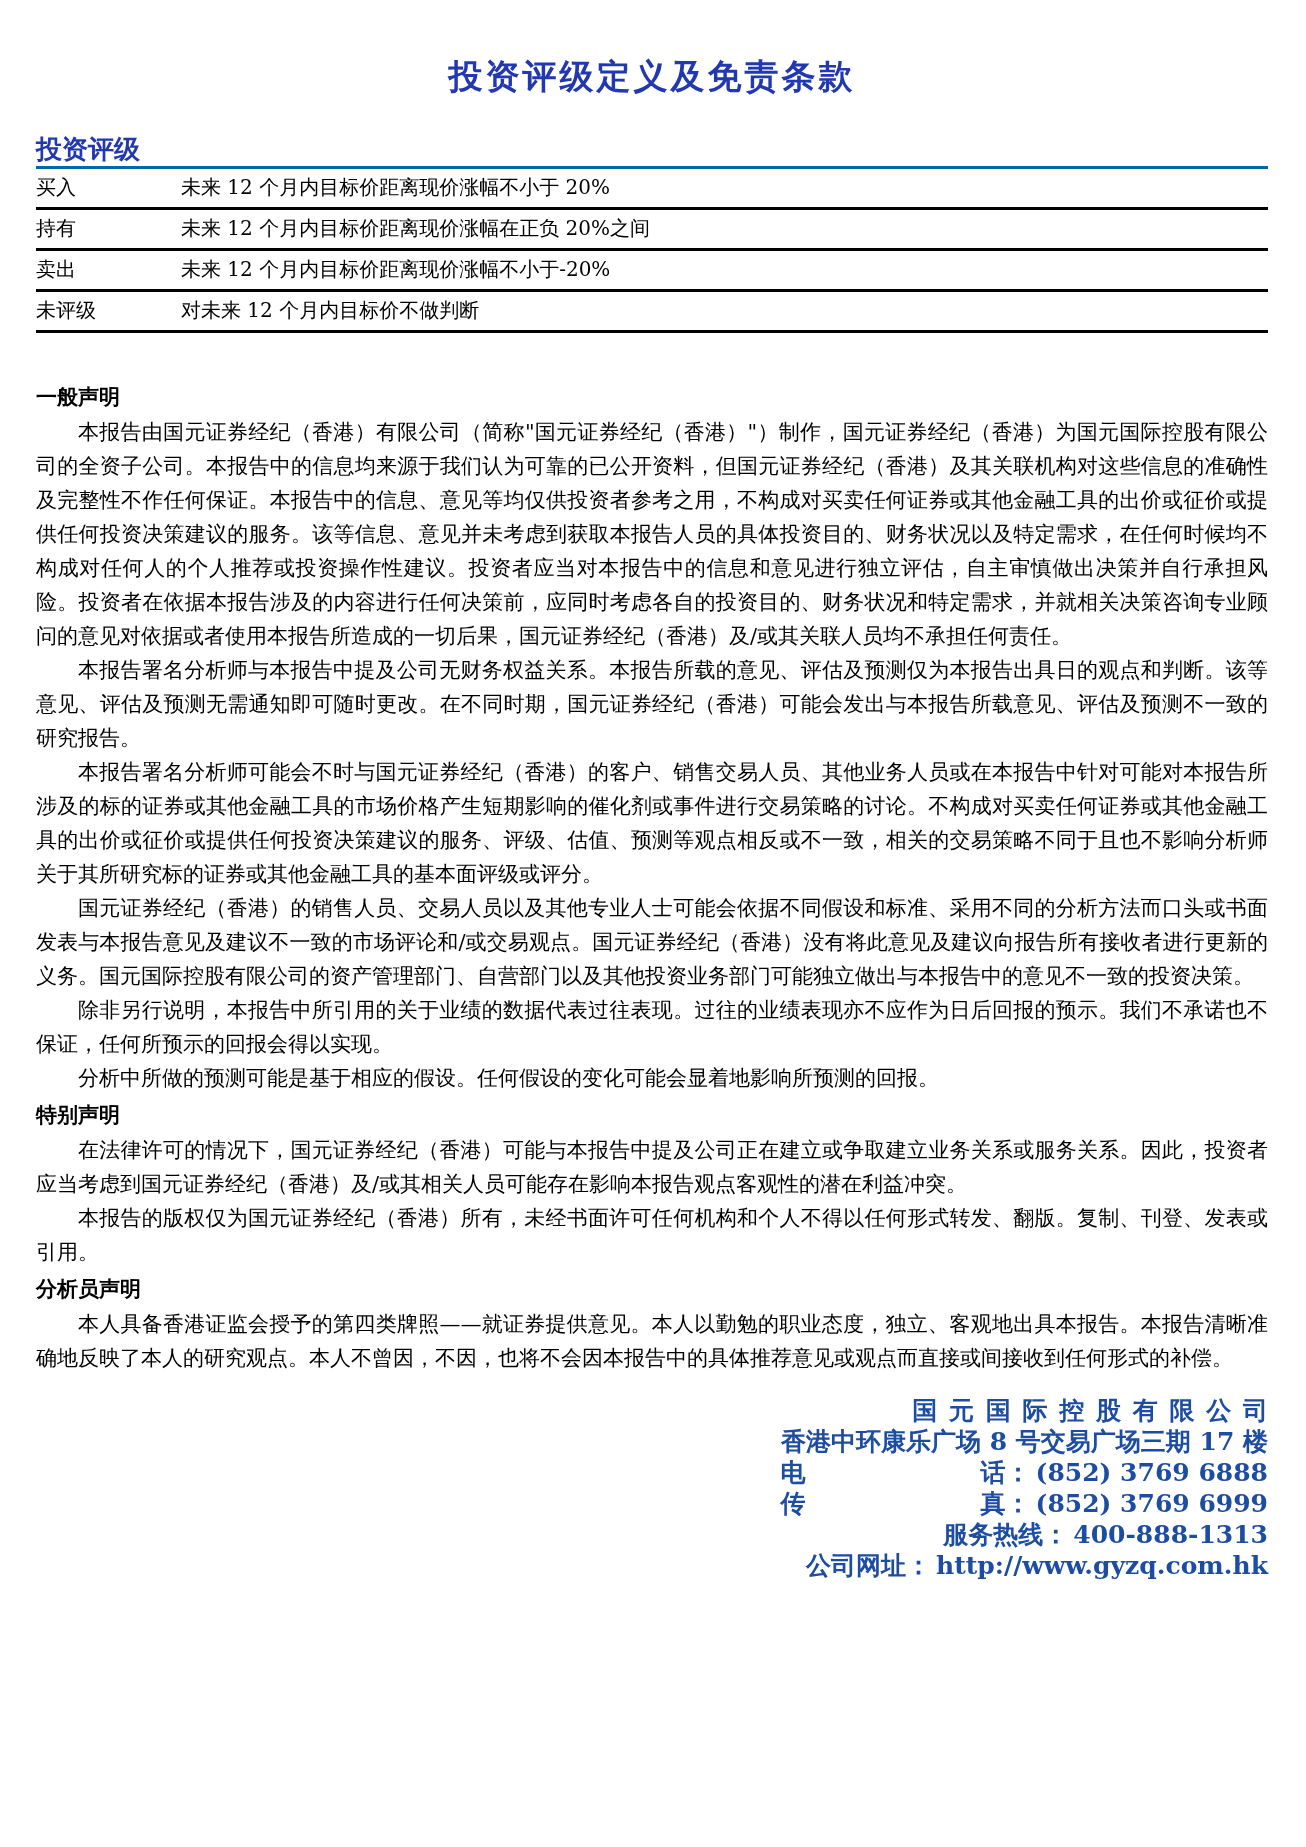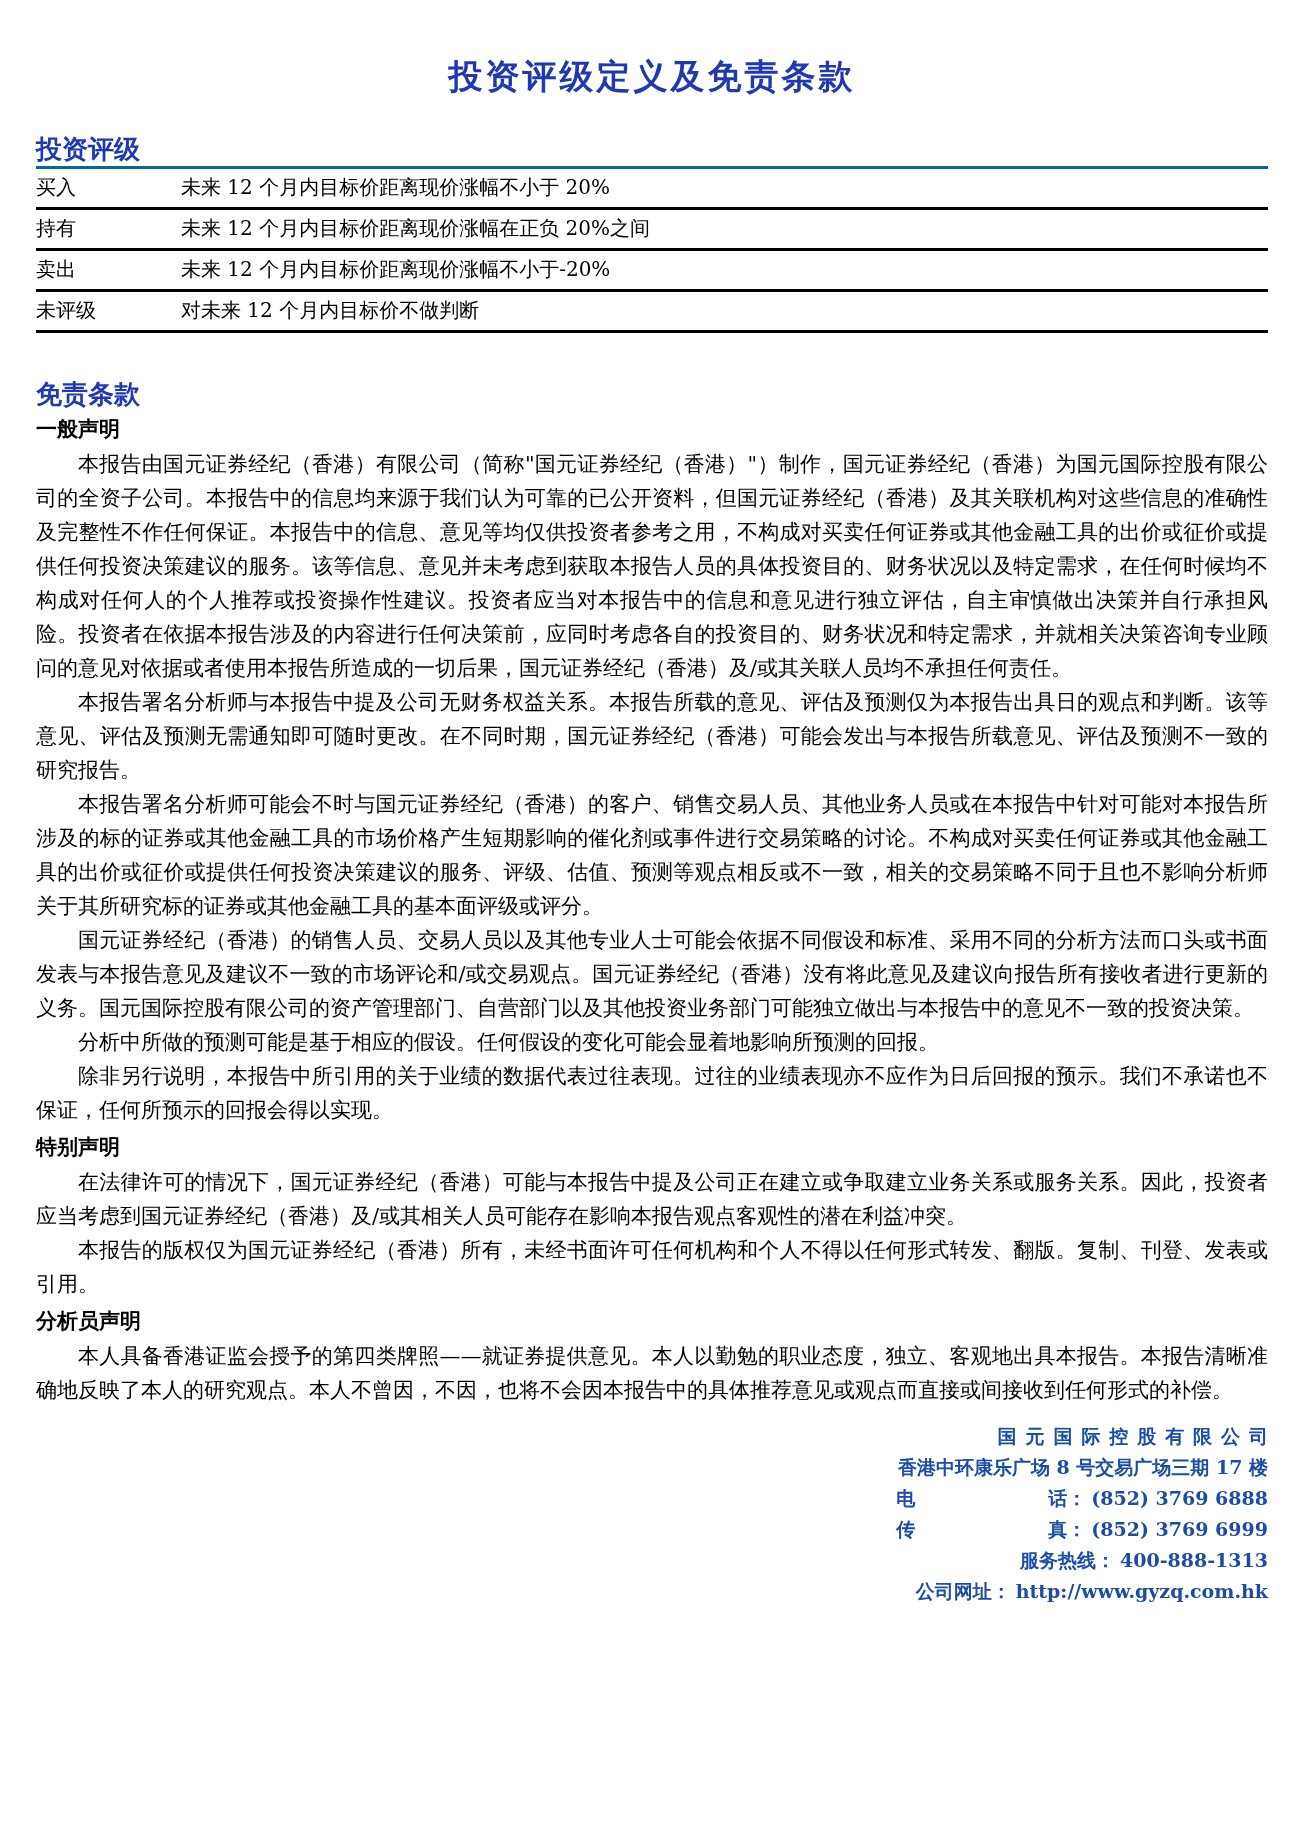--- a/index.html
+++ b/index.html
@@ -36,23 +36,23 @@
   .disclaimer{margin-top:46px;}
   .disclaimer h3{
     margin:2px 0 0 0;font-size:21px;line-height:36px;font-weight:700;color:#000000;
   }
   .disclaimer p{
     margin:0;font-size:21px;line-height:34px;
     text-align:justify;text-indent:2em;
   }
   
   .page-footer{
-    margin-top:14px;text-align:right;
+    margin-top:20px;text-align:right;
     color:var(--footer-blue);font-weight:700;
-    font-size:19px;line-height:31px;
+    font-size:25px;line-height:31px;
   }
   .company-name{letter-spacing:0.47em;margin-right:-0.47em;}
   .contact-line .f-value{margin-left:5px;}
   .page-footer a,.page-footer .f-value{color:var(--footer-blue);text-decoration:none;}
 </style>
 </head>
 <body>
 
 <div class="page">
 
@@ -76,29 +76,28 @@
           </tr>
           <tr>
             <td class="lbl">未评级</td>
             <td>对未来 12 个月内目标价不做判断</td>
           </tr>
         </tbody>
     </table>
   </section>
 
   <section class="disclaimer">
-    <h2 class="sec-heading">免责条款</h2>
     <div id="disclaimer-body">
         <h3>一般声明</h3>
         <p>本报告由国元证券经纪（香港）有限公司（简称"国元证券经纪（香港）"）制作，国元证券经纪（香港）为国元国际控股有限公司的全资子公司。本报告中的信息均来源于我们认为可靠的已公开资料，但国元证券经纪（香港）及其关联机构对这些信息的准确性及完整性不作任何保证。本报告中的信息、意见等均仅供投资者参考之用，不构成对买卖任何证券或其他金融工具的出价或征价或提供任何投资决策建议的服务。该等信息、意见并未考虑到获取本报告人员的具体投资目的、财务状况以及特定需求，在任何时候均不构成对任何人的个人推荐或投资操作性建议。投资者应当对本报告中的信息和意见进行独立评估，自主审慎做出决策并自行承担风险。投资者在依据本报告涉及的内容进行任何决策前，应同时考虑各自的投资目的、财务状况和特定需求，并就相关决策咨询专业顾问的意见对依据或者使用本报告所造成的一切后果，国元证券经纪（香港）及/或其关联人员均不承担任何责任。</p>
         <p>本报告署名分析师与本报告中提及公司无财务权益关系。本报告所载的意见、评估及预测仅为本报告出具日的观点和判断。该等意见、评估及预测无需通知即可随时更改。在不同时期，国元证券经纪（香港）可能会发出与本报告所载意见、评估及预测不一致的研究报告。</p>
         <p>本报告署名分析师可能会不时与国元证券经纪（香港）的客户、销售交易人员、其他业务人员或在本报告中针对可能对本报告所涉及的标的证券或其他金融工具的市场价格产生短期影响的催化剂或事件进行交易策略的讨论。不构成对买卖任何证券或其他金融工具的出价或征价或提供任何投资决策建议的服务、评级、估值、预测等观点相反或不一致，相关的交易策略不同于且也不影响分析师关于其所研究标的证券或其他金融工具的基本面评级或评分。</p>
         <p>国元证券经纪（香港）的销售人员、交易人员以及其他专业人士可能会依据不同假设和标准、采用不同的分析方法而口头或书面发表与本报告意见及建议不一致的市场评论和/或交易观点。国元证券经纪（香港）没有将此意见及建议向报告所有接收者进行更新的义务。国元国际控股有限公司的资产管理部门、自营部门以及其他投资业务部门可能独立做出与本报告中的意见不一致的投资决策。</p>
+        <p>除非另行说明，本报告中所引用的关于业绩的数据代表过往表现。过往的业绩表现亦不应作为日后回报的预示。我们不承诺也不保证，任何所预示的回报会得以实现。</p>
         <p>分析中所做的预测可能是基于相应的假设。任何假设的变化可能会显着地影响所预测的回报。</p>
-        <p>除非另行说明，本报告中所引用的关于业绩的数据代表过往表现。过往的业绩表现亦不应作为日后回报的预示。我们不承诺也不保证，任何所预示的回报会得以实现。</p>
         <h3>特别声明</h3>
         <p>在法律许可的情况下，国元证券经纪（香港）可能与本报告中提及公司正在建立或争取建立业务关系或服务关系。因此，投资者应当考虑到国元证券经纪（香港）及/或其相关人员可能存在影响本报告观点客观性的潜在利益冲突。</p>
         <p>本报告的版权仅为国元证券经纪（香港）所有，未经书面许可任何机构和个人不得以任何形式转发、翻版。复制、刊登、发表或引用。</p>
         <h3>分析员声明</h3>
         <p>本人具备香港证监会授予的第四类牌照——就证券提供意见。本人以勤勉的职业态度，独立、客观地出具本报告。本报告清晰准确地反映了本人的研究观点。本人不曾因，不因，也将不会因本报告中的具体推荐意见或观点而直接或间接收到任何形式的补偿。</p>
       </div>
   </section>
 
   <footer class="page-footer">
     <div class="company-name">国元国际控股有限公司</div>

